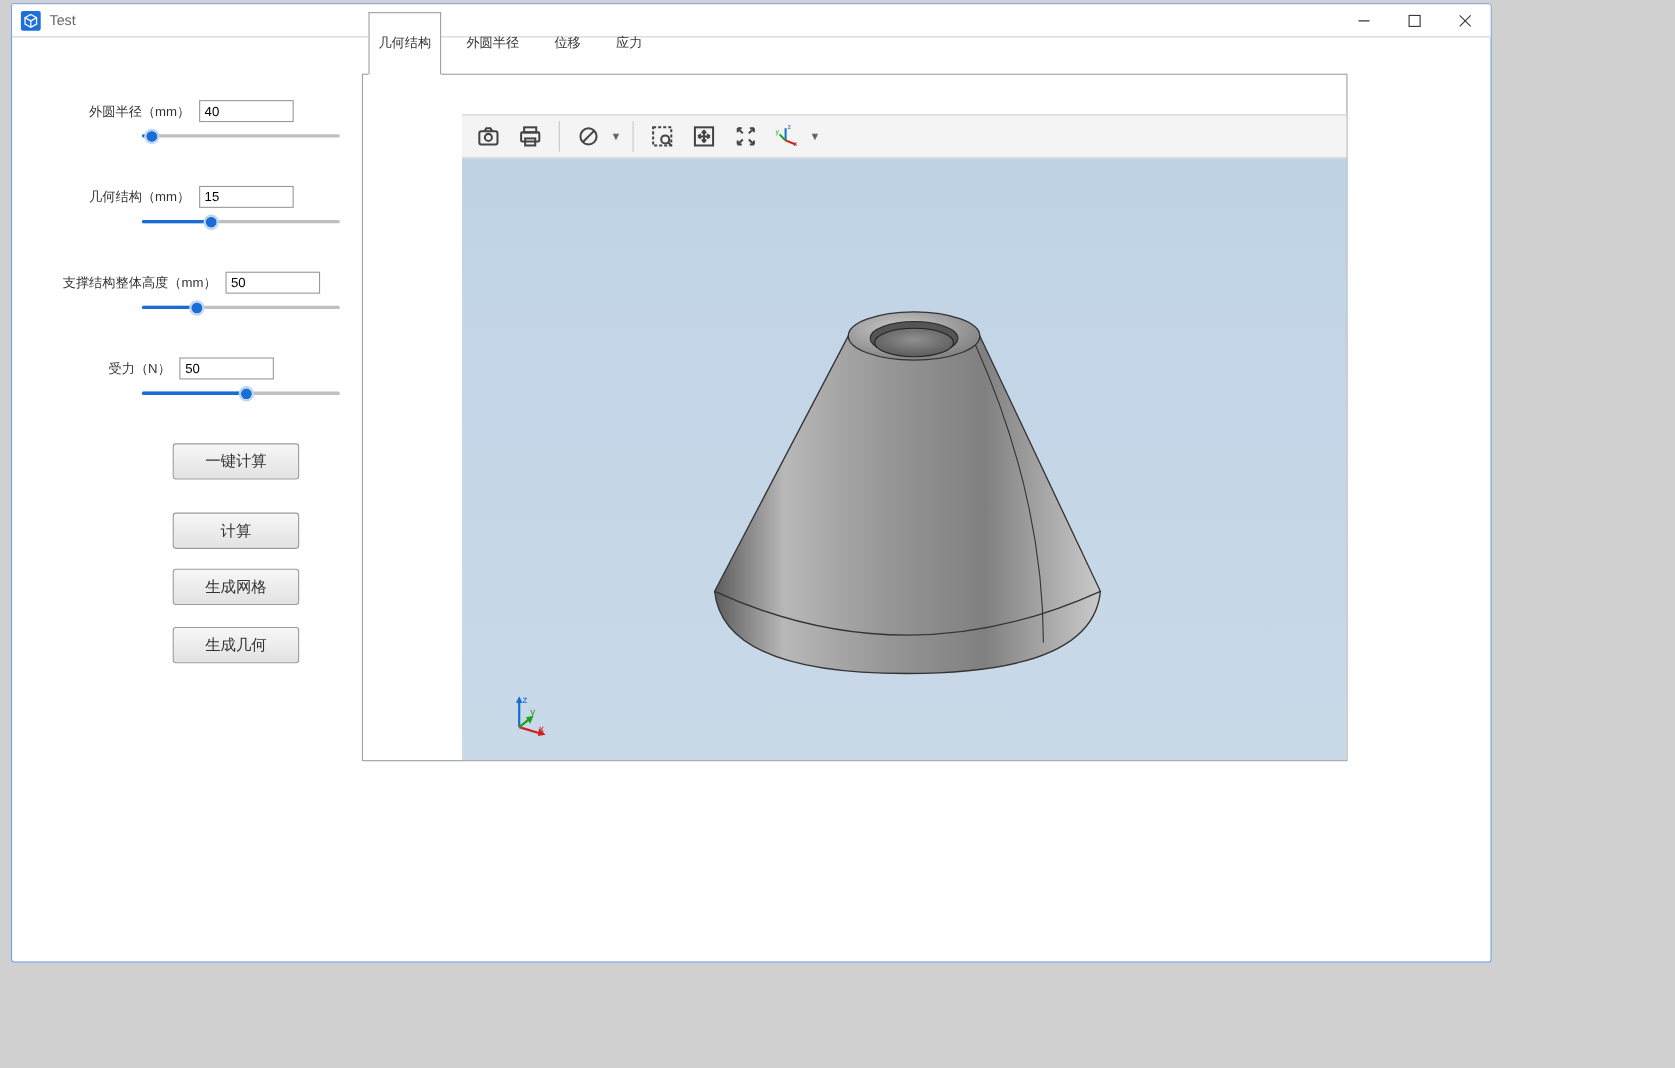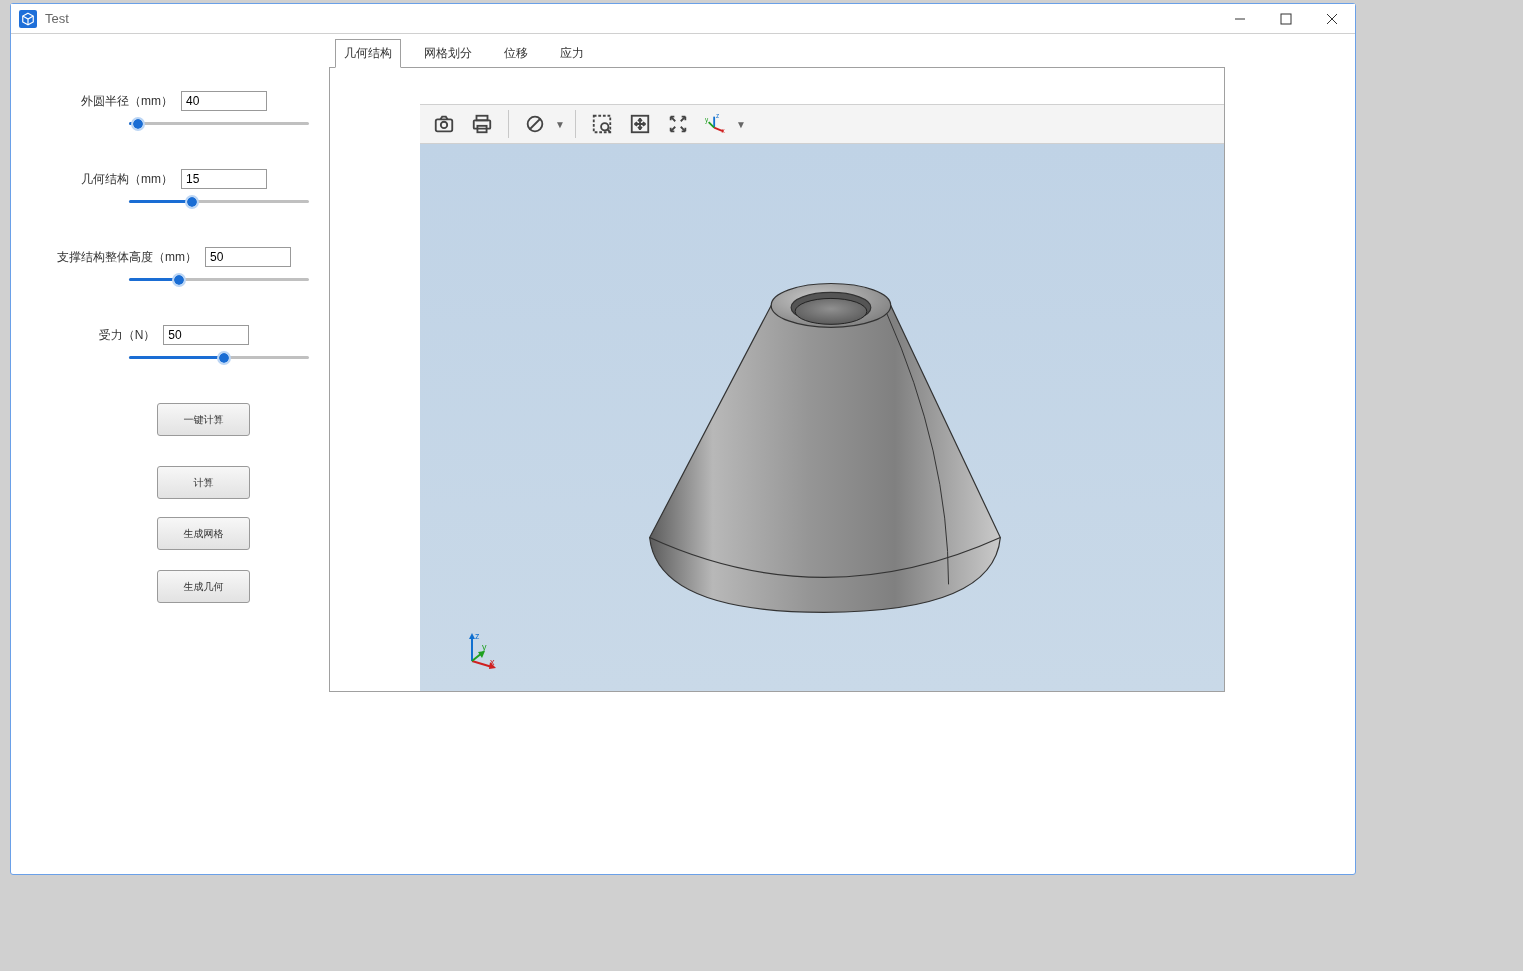--- a/index.html
+++ b/index.html
@@ -122,45 +122,45 @@
   background: #1a6dd4;
   border-radius: 50%;
   outline: 2px solid #bcd6f5;
 }
 .btns {
   margin-top: 20px;
   padding-left: 128px;
 }
 .btn {
   display: block;
-  width: 93px;
+  width: 115px;
   height: 33px;
   background: linear-gradient(#f7f7f7, #e2e2e2);
   border: 1px solid #9a9a9a;
   border-radius: 3px;
-  font-size: 10px;
+  font-size: 14px;
   color: #333;
   cursor: pointer;
   margin-bottom: 12px;
 }
 .btn.tight { margin-bottom: 20px; }
 .main {
   flex: 1;
   position: relative;
 }
 .tabs {
   display: flex;
   gap: 14px;
   padding-left: 6px;
   font-size: 12px;
   height: 22px;
   align-items: flex-end;
 }
 .tab {
-  padding: 5px 8px;
+  padding: 19px 8px;
   color: #333;
   border: 1px solid transparent;
   cursor: pointer;
 }
 .tab.active {
   border: 1px solid #a0a0a0;
   border-bottom-color: #fff;
   background: #fff;
   position: relative;
   z-index: 2;
@@ -307,21 +307,21 @@
         <button class="btn" style="margin-bottom:30px">一键计算</button>
         <button class="btn" style="margin-bottom:18px">计算</button>
         <button class="btn tight">生成网格</button>
         <button class="btn">生成几何</button>
       </div>
     </div>
 
     <div class="main">
       <div class="tabs">
         <div class="tab active">几何结构</div>
-        <div class="tab">网格划分</div>
+        <div class="tab">外圆半径</div>
         <div class="tab">位移</div>
         <div class="tab">应力</div>
       </div>
 
       <div class="viewport">
         <div class="toolbar">
           <div class="tbtn">
             <svg width="22" height="22" viewBox="0 0 24 24">
                 <g fill="none" stroke="#444" stroke-width="2">
                   <rect x="3" y="7" width="18" height="13" rx="2"></rect>

